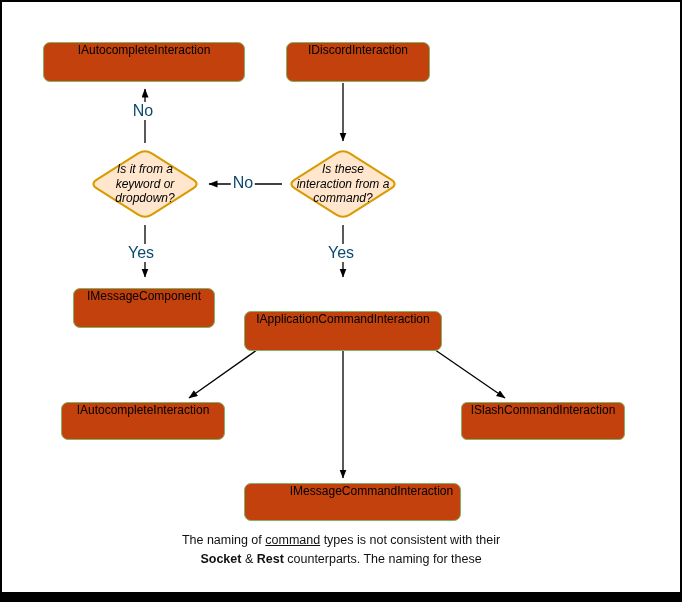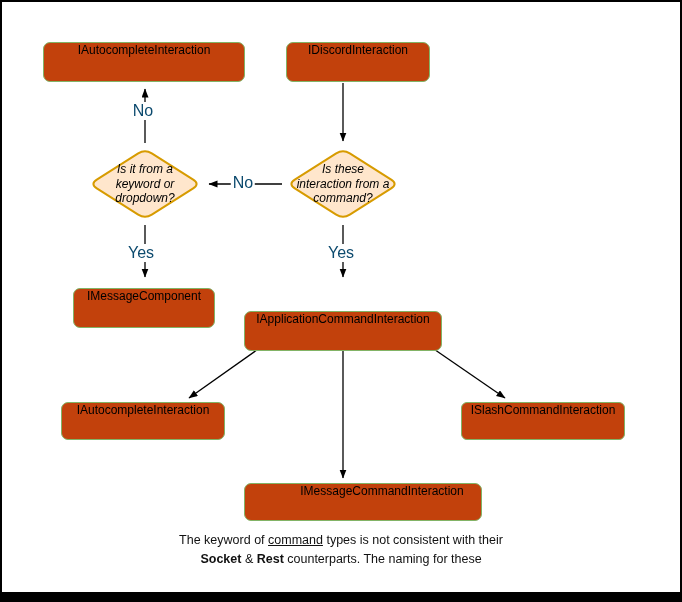--- a/index.html
+++ b/index.html
@@ -35,21 +35,21 @@
     text-align: center;
     font-size: 12px;
     color: #000000;
   }
   .n-autocomplete { left: 41px;  top: 40px;  width: 202px; height: 40px; }
   .n-discord      { left: 284px; top: 40px;  width: 144px; height: 40px; }
   .n-msgcomp      { left: 71px;  top: 286px; width: 142px; height: 40px; }
   .n-appcmd       { left: 242px; top: 280px; width: 198px; height: 40px; margin-top: 29px; }
   .n-usercmd      { left: 59px;  top: 400px; width: 164px; height: 38px; }
   .n-slashcmd     { left: 459px; top: 400px; width: 164px; height: 38px; border-radius: 6px; }
-  .n-msgcmd       { left: 242px; top: 481px; width: 238px; height: 38px; padding-left: 38px; }
+  .n-msgcmd       { left: 242px; top: 481px; width: 217px; height: 38px; padding-left: 38px; }
 
   .decision {
     position: absolute;
     width: 116px; height: 76px;
   }
   .d-button  { left: 85px;  top: 144px; }
   .d-command { left: 283px; top: 144px; }
   .decision svg { position: absolute; left: 0; top: 0; }
   .decision .d-text {
     position: absolute;
@@ -170,19 +170,19 @@
   <div class="node n-msgcmd">
     <span>IMessageCommandInteraction</span>
   </div>
 
   <div class="edge-label lbl-no-top">No</div>
   <div class="edge-label lbl-no-mid">No</div>
   <div class="edge-label lbl-yes-left">Yes</div>
   <div class="edge-label lbl-yes-right">Yes</div>
 
   <div class="note">
-    <div><span>The keyword of </span><span class="u">command</span><span> types is not consistent with their</span></div>
+    <div><span>The naming of </span><span class="u">command</span><span> types is not consistent with their</span></div>
     <div><span class="b">Socket</span><span> &amp; </span><span class="b">Rest</span><span> counterparts. The naming for these</span></div>
   </div>
 
   <div class="bottom-bar"></div>
 
 </div>
 
 </body></html>

